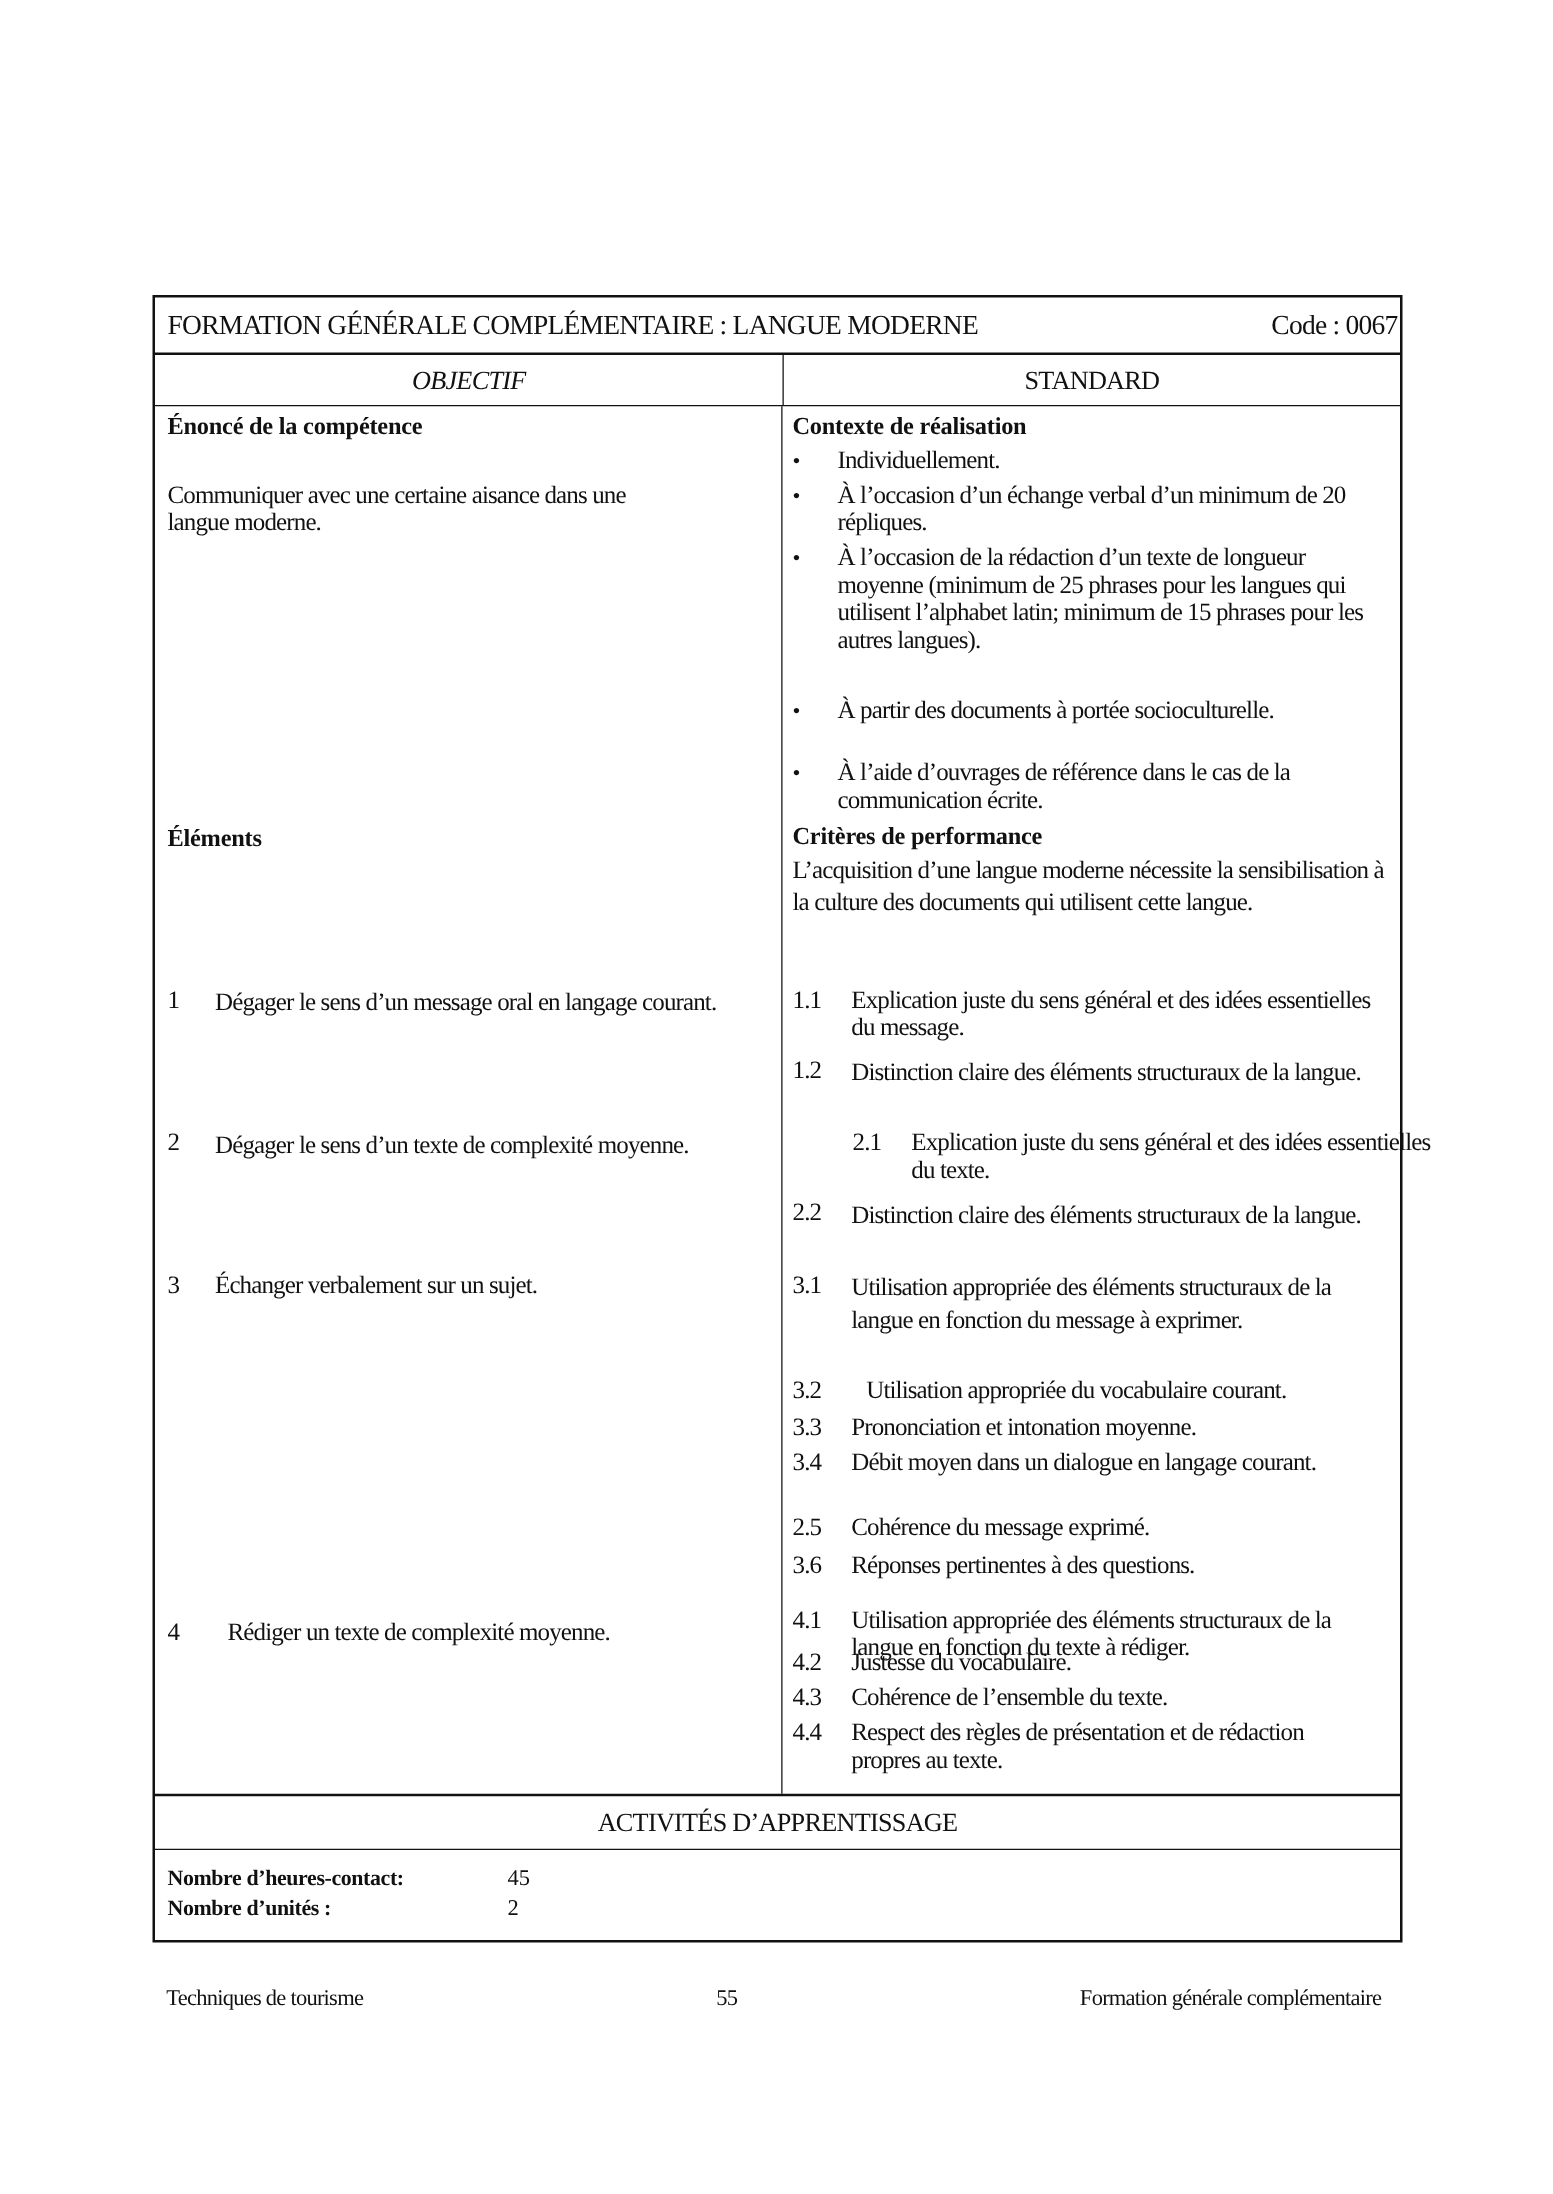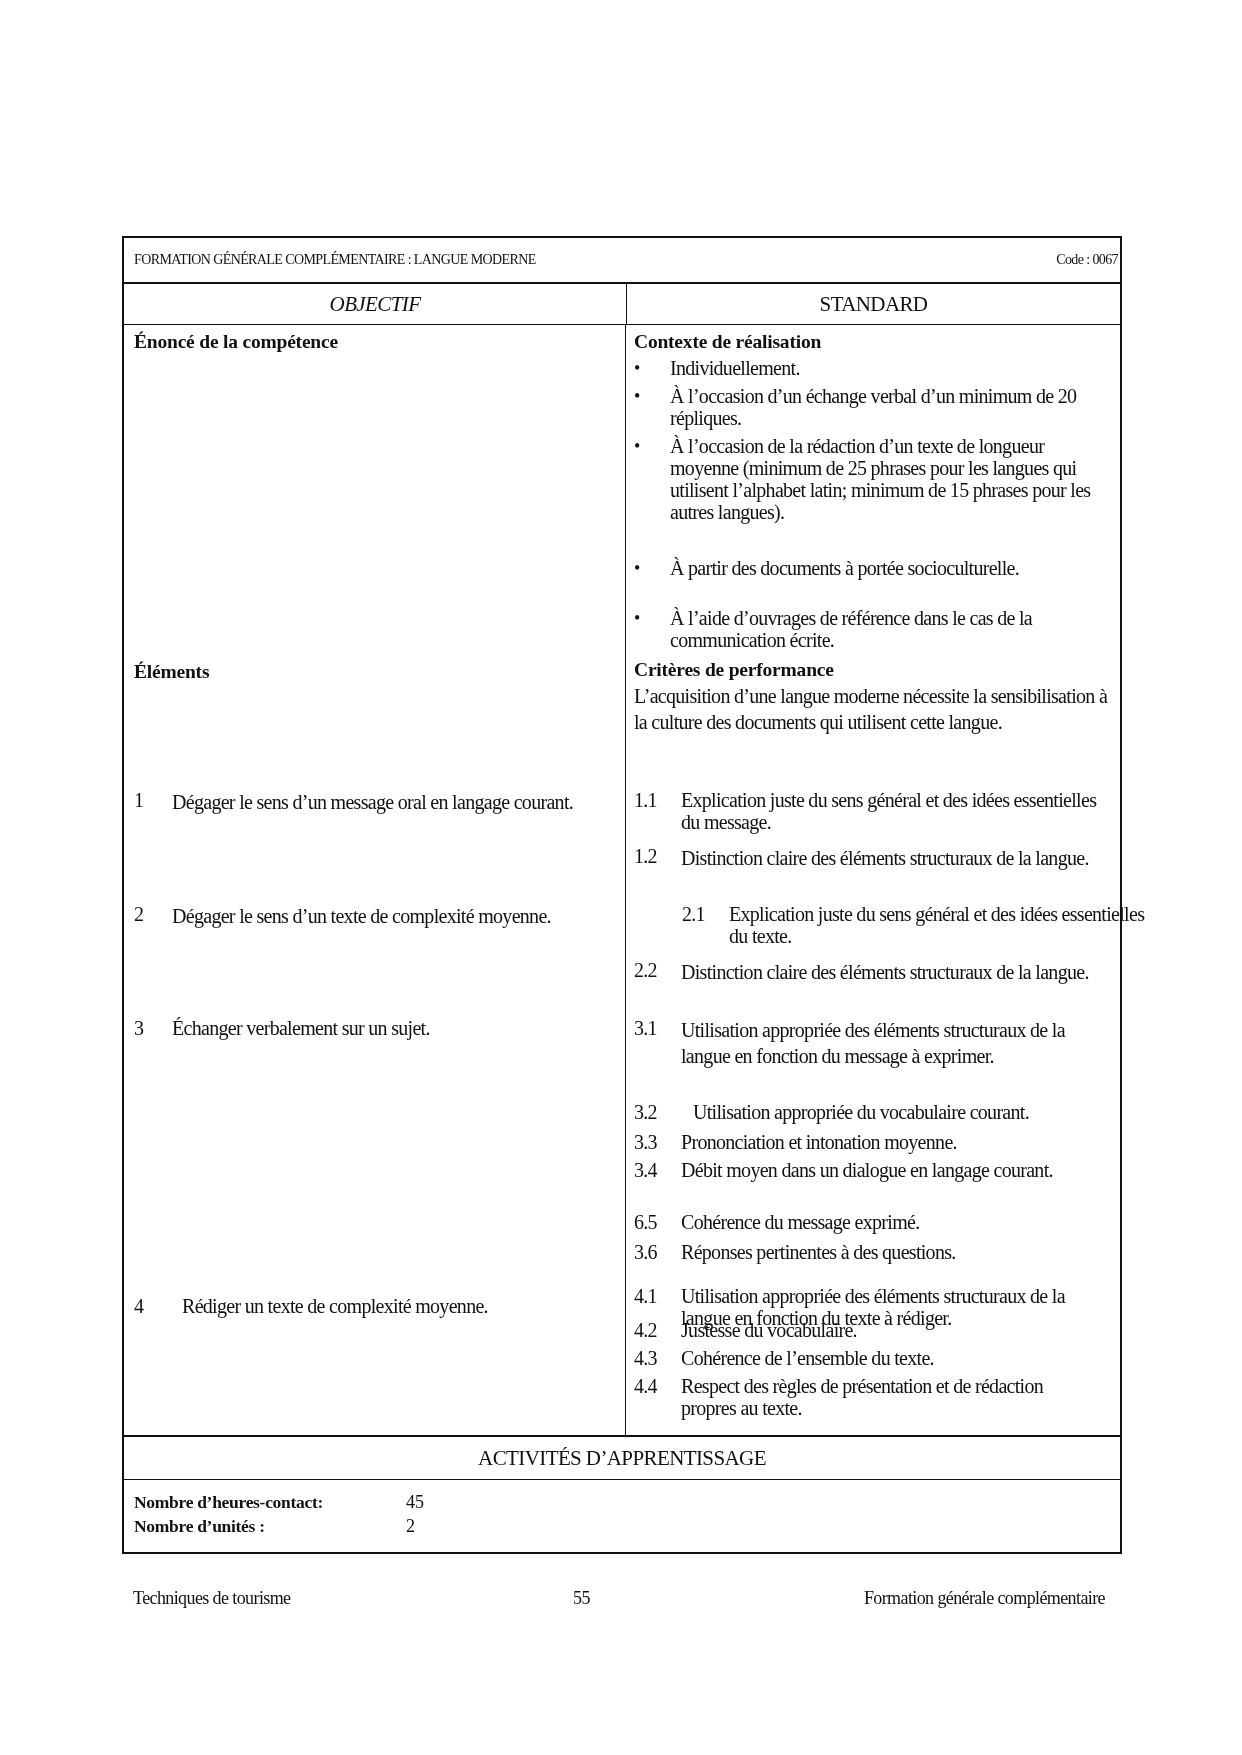--- a/index.html
+++ b/index.html
@@ -1,18 +1,18 @@
 <!DOCTYPE html>
 <html><head>
 <meta charset="utf-8">
 <style>
   html, body { margin: 0; padding: 0; background: #ffffff; }
   body { width: 1242px; height: 1755px; position: relative; font-family: "Liberation Serif", "DejaVu Serif", serif; color: #111; }
   .sheet { position: absolute; left: 122px; top: 236px; width: 1000px; border: 2px solid #111; box-sizing: border-box; }
-  .title-row { height: 44px; border-bottom: 2px solid #111; display: flex; align-items: center; justify-content: space-between; padding: 0 2px 0 10px; font-size: 14px; letter-spacing: -0.6px; }
+  .title-row { height: 44px; border-bottom: 2px solid #111; display: flex; align-items: center; justify-content: space-between; padding: 0 2px 0 10px; font-size: 22px; letter-spacing: -0.6px; }
   .head-row { display: flex; height: 40px; border-bottom: 1px solid #111; }
   .head-cell { display: flex; align-items: center; justify-content: center; font-size: 21px; letter-spacing: -0.6px; }
   .head-cell.left { width: 502px; border-right: 1px solid #111; font-style: italic; }
   .head-cell.right { flex: 1; }
   .body-row { display: flex; position: relative; }
   .col-left { width: 502px; border-right: 1px solid #111; box-sizing: border-box; position: relative; }
   .col-right { flex: 1; position: relative; }
   .abs { position: absolute; }
   .bold { font-weight: bold; font-size: 19.5px; letter-spacing: -0.2px; }
   .txt { font-size: 20px; letter-spacing: -0.7px; line-height: 22px; }
@@ -39,20 +39,24 @@
   </div>
 
   <div class="head-row">
     <div class="head-cell left">OBJECTIF</div>
     <div class="head-cell right">STANDARD</div>
   </div>
 
   <div class="body-row" style="height:1110px;">
     <div class="col-left">
       <div class="abs bold" style="left:10px; top:6px;">Énoncé de la compétence</div>
+      <div class="abs txt" style="left:10px; top:60px; width:480px;">
+        <div>Communiquer avec une certaine aisance dans une</div>
+        <div>langue moderne.</div>
+      </div>
       <div class="abs bold" style="left:10px; top:336px;">Éléments</div>
 
       <div class="el-item txt" style="top:464px;">
         <span class="el-num">1</span>
         <span style="width:430px; line-height:26px;">Dégager le sens d’un message oral en langage courant.</span>
       </div>
       <div class="el-item txt" style="top:578px;">
         <span class="el-num">2</span>
         <span style="width:430px; line-height:26px;">Dégager le sens d’un texte de complexité moyenne.</span>
       </div>
@@ -119,21 +123,21 @@
       </div>
       <div class="num-item txt" style="top:806px;">
         <span class="num-label">3.3</span>
         <span style="width:440px;">Prononciation et intonation moyenne.</span>
       </div>
       <div class="num-item txt" style="top:834px;">
         <span class="num-label">3.4</span>
         <span style="width:400px;">Débit moyen dans un dialogue en langage courant.</span>
       </div>
       <div class="num-item txt" style="top:886px;">
-        <span class="num-label">6.5</span>
+        <span class="num-label">2.5</span>
         <span style="width:440px;">Cohérence du message exprimé.</span>
       </div>
       <div class="num-item txt" style="top:916px;">
         <span class="num-label">3.6</span>
         <span style="width:440px;">Réponses pertinentes à des questions.</span>
       </div>
       <div class="num-item txt" style="top:960px;">
         <span class="num-label">4.1</span>
         <span style="width:440px;">Utilisation appropriée des éléments structuraux de la langue en fonction du texte à rédiger.</span>
       </div>

